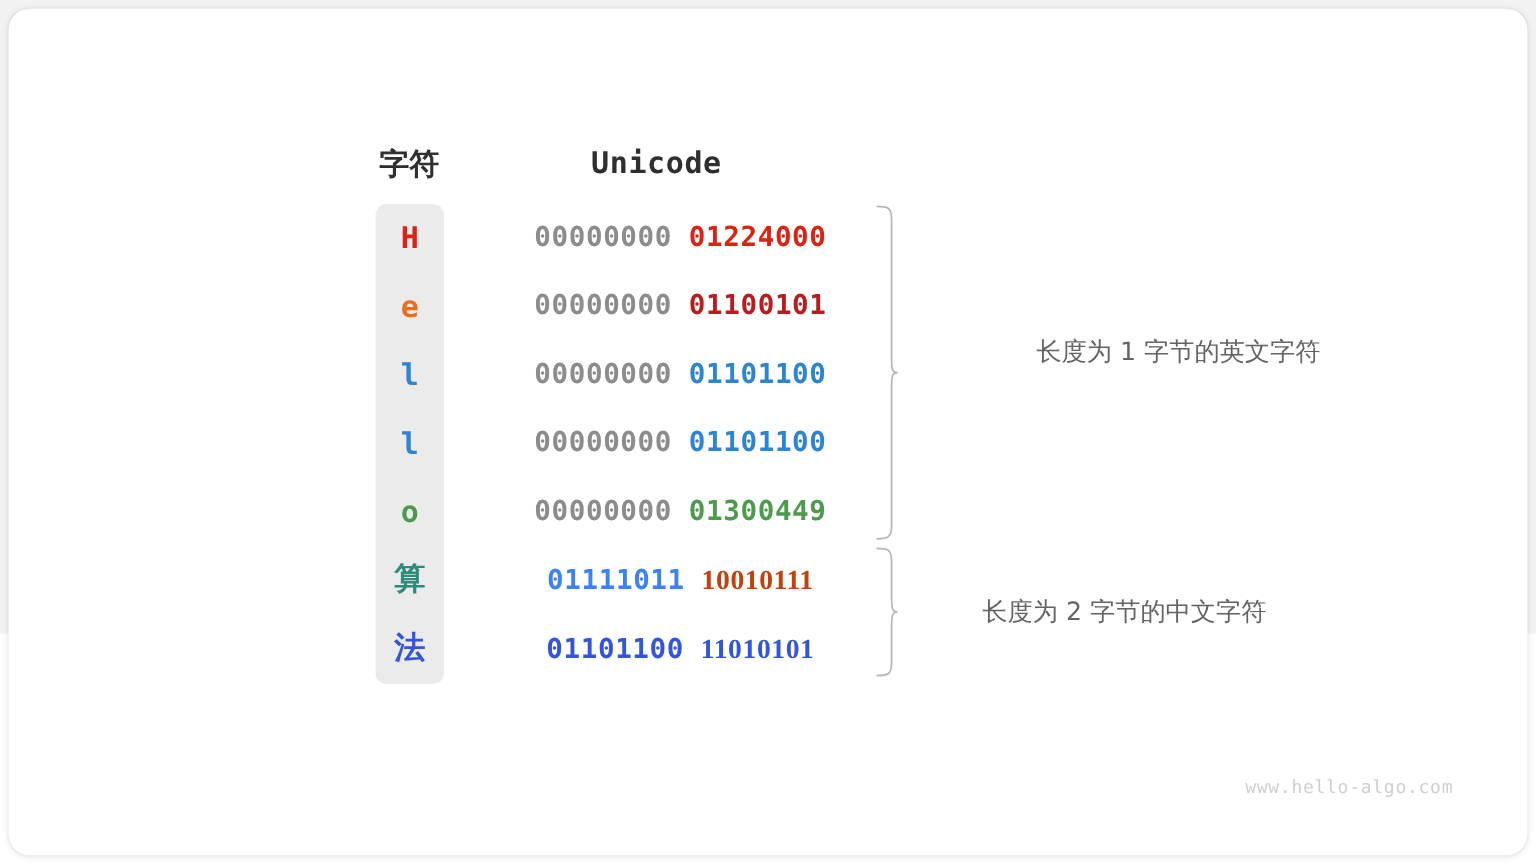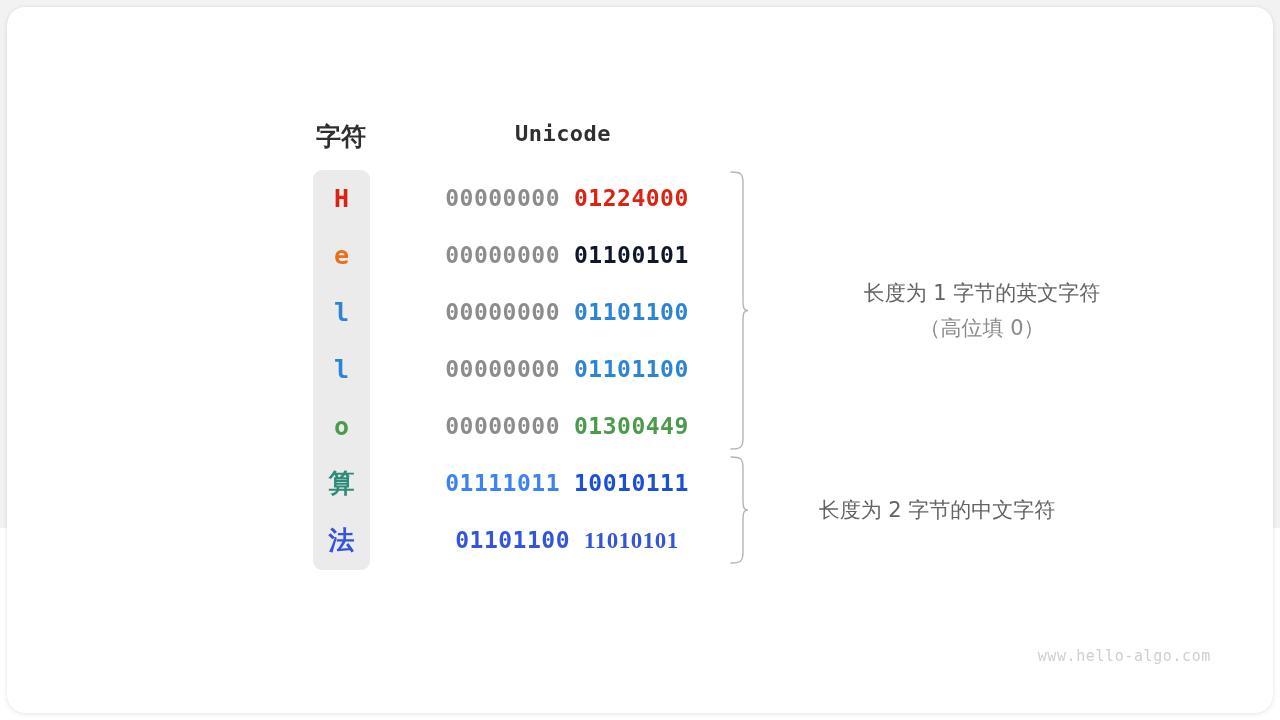--- a/index.html
+++ b/index.html
@@ -45,24 +45,24 @@
     text-align: center;
   }
   #header-char {
     left: 274px;
     top: 113px;
     width: 120px;
     font-size: 25px;
     font-family: "Liberation Sans", "DejaVu Sans", sans-serif;
   }
   #header-unicode {
-    left: 436px;
+    left: 420px;
     top: 114px;
     width: 240px;
-    font-size: 22px;
+    font-size: 25px;
     letter-spacing: 0.5px;
     font-family: "DejaVu Sans Mono", "Liberation Mono", monospace;
   }
 
   
   #char-strip {
     position: absolute;
     left: 306px;
     top: 163px;
     width: 57px;
@@ -143,47 +143,47 @@
     <div class="col-header" id="header-char">字符</div>
 
     <div class="col-header" id="header-unicode">Unicode</div>
 
     <div id="char-strip"></div>
 
     <div id="rows-container">
         <div class="row-char" style="top: 163px; color: rgb(221, 34, 17);">H</div>
         <div class="row-bits" style="top: 163px;"><span class="byte-hi" style="color: rgb(140, 140, 140);">00000000</span><span class="byte-lo" style="color: rgb(221, 34, 17);">01224000</span></div>
         <div class="row-char" style="top: 220px; color: rgb(236, 109, 26);">e</div>
-        <div class="row-bits" style="top: 220px;"><span class="byte-hi" style="color: rgb(140, 140, 140);">00000000</span><span class="byte-lo" style="color: #0f172a;">01100101</span></div>
+        <div class="row-bits" style="top: 220px;"><span class="byte-hi" style="color: rgb(140, 140, 140);">00000000</span><span class="byte-lo" style="color: #b91c1c;">01100101</span></div>
         <div class="row-char" style="top: 277px; color: rgb(43, 132, 212);">l</div>
         <div class="row-bits" style="top: 277px;"><span class="byte-hi" style="color: rgb(140, 140, 140);">00000000</span><span class="byte-lo" style="color: rgb(43, 132, 212);">01101100</span></div>
         <div class="row-char" style="top: 334px; color: rgb(43, 132, 212);">l</div>
         <div class="row-bits" style="top: 334px;"><span class="byte-hi" style="color: rgb(140, 140, 140);">00000000</span><span class="byte-lo" style="color: rgb(43, 132, 212);">01101100</span></div>
         <div class="row-char" style="top: 391px; color: rgb(76, 154, 76);">o</div>
         <div class="row-bits" style="top: 391px;"><span class="byte-hi" style="color: rgb(140, 140, 140);">00000000</span><span class="byte-lo" style="color: rgb(76, 154, 76);">01300449</span></div>
         <div class="row-char cjk" style="top: 448px; color: rgb(46, 139, 122);">算</div>
-        <div class="row-bits" style="top: 448px;"><span class="byte-hi" style="color: #3b82f6;">01111011</span><span class="byte-lo" style="color: #1d4ed8;">10010111</span></div>
+        <div class="row-bits" style="top: 448px;"><span class="byte-hi" style="color: #3b82f6;">01111011</span><span class="byte-lo" style="color: #c2410c; font-family: Liberation Serif, serif;">10010111</span></div>
         <div class="row-char cjk" style="top: 505px; color: rgb(51, 85, 221);">法</div>
         <div class="row-bits" style="top: 505px;"><span class="byte-hi" style="color: rgb(51, 85, 221);">01101100</span><span class="byte-lo" style="color: rgb(51, 85, 221); font-family: Liberation Serif, serif;">11010101</span></div>
       </div>
 
     <div id="braces-container">
         <div class="brace" style="left: 722px; top: 164px;">
           <svg width="20" height="279" viewBox="0 0 20 279">
             <path d="M 2,1 C 11,1 14,2 14,12 L 14,128.5 C 14,137.5 15,139.5 19,139.5 C 15,139.5 14,141.5 14,150.5 L 14,267 C 14,277 11,278 2,278" fill="none" stroke="#b5b5b5" stroke-width="1.4" stroke-linecap="round"></path>
           </svg>
         </div>
         <div class="brace" style="left: 722px; top: 449px;">
           <svg width="20" height="108" viewBox="0 0 20 108">
             <path d="M 2,1 C 11,1 14,2 14,12 L 14,43 C 14,52 15,54 19,54 C 15,54 14,56 14,65 L 14,96 C 14,106 11,107 2,107" fill="none" stroke="#b5b5b5" stroke-width="1.4" stroke-linecap="round"></path>
           </svg>
         </div>
       </div>
 
     <div id="annotations-container">
-        <div class="annotation" style="left: 815px; width: 320px; top: 268.5px;"><span>长度为 1 字节的英文字符</span><span class="sub">（高位填 0）</span></div>
+        <div class="annotation" style="left: 815px; width: 320px; top: 268.5px;"><span>长度为 1 字节的英文字符</span></div>
         <div class="annotation" style="left: 770px; width: 320px; top: 485.5px; text-align: center;"><span>长度为 2 字节的中文字符</span></div>
       </div>
 
     <div id="watermark">www.hello-algo.com</div>
 
   </div>
 </div>
 
 </body></html>

